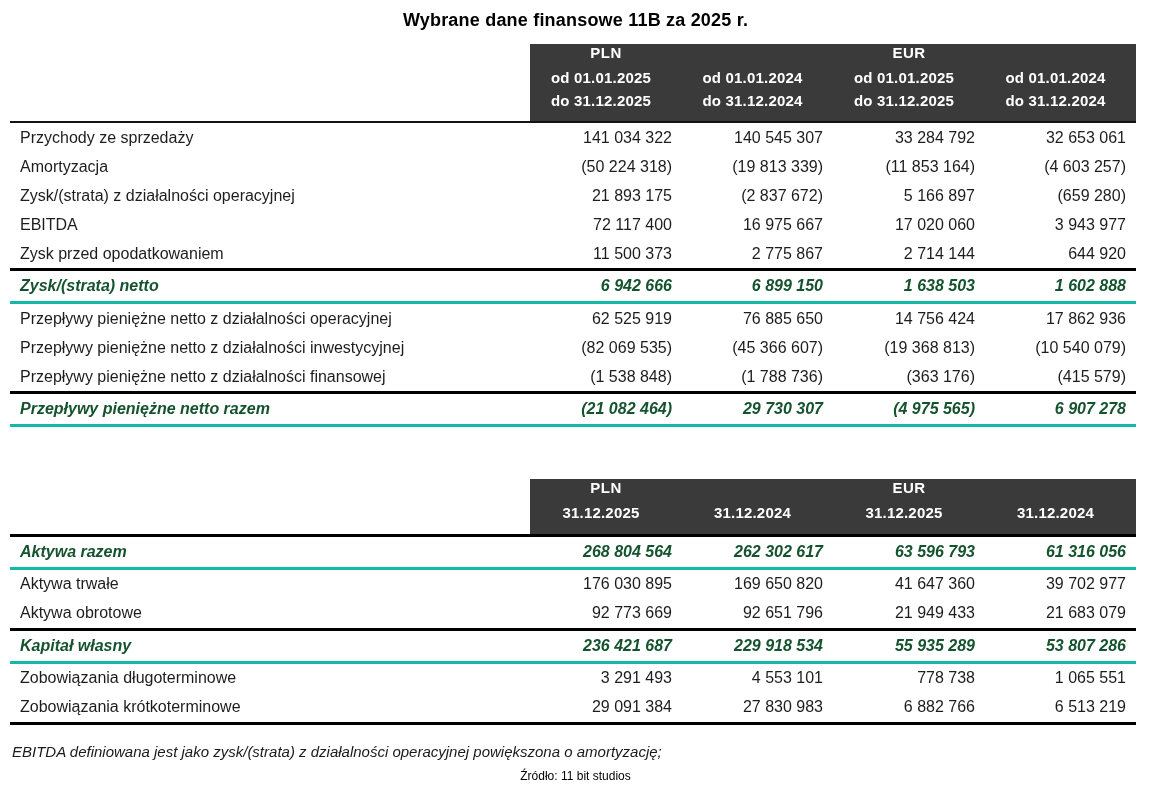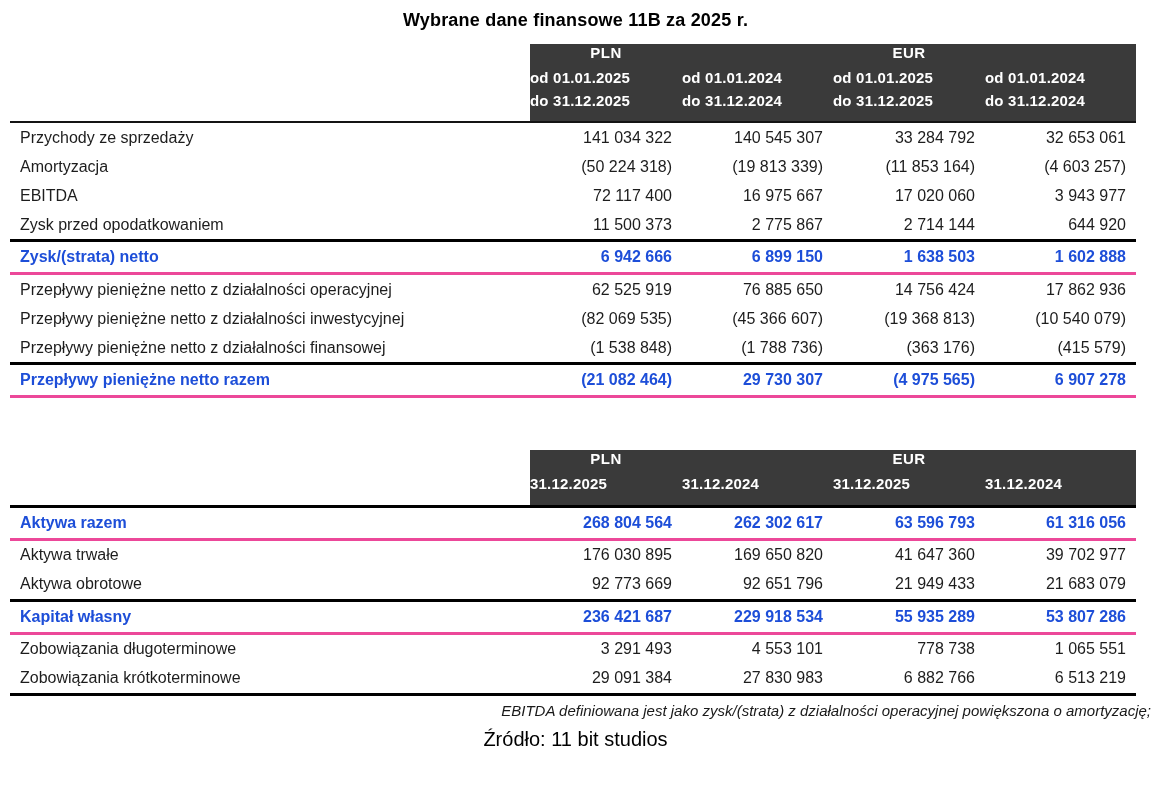--- a/index.html
+++ b/index.html
@@ -13,36 +13,36 @@
     margin:10px 0 13px 0;letter-spacing:.2px;
   }
   .fin-table{margin-left:10px;width:1126px;}
   .hrow,.trow{display:grid;grid-template-columns:520px 152px 151px 152px 151px;}
   .hcell{
     background:var(--header-bg,#3a3a3a);color:var(--header-fg,#ffffff);
     font-weight:700;font-size:15px;
   }
   .group-cell{height:21px;text-align:center;letter-spacing:.5px;}
   .date-cell{
-    text-align:left;padding:2px 10px 9px 0;
+    text-align:center;padding:2px 10px 9px 0;
     white-space:pre-line;line-height:1.5;letter-spacing:.2px;
   }
   #t1 .thead{border-bottom:2px solid #141414;}
   .trow{align-items:center;min-height:29px;font-size:16px;}
   .trow .lbl{padding-left:10px;}
   .trow .val{text-align:right;padding-right:10px;font-variant-numeric:tabular-nums;}
   .trow.total{
-    border-top:3px solid #000;border-bottom:3px solid #ec4899;
-    font-weight:700;color:#1d4ed8;min-height:30px;
+    border-top:3px solid #000;border-bottom:3px solid #14b8a6;
+    font-weight:700;color:#14532d;min-height:30px;font-style:italic;
   }
   #t2{margin-top:52px;border-bottom:3px solid #000;}
   .footnote{
-    margin:6px 0 0 12px;font-style:italic;font-size:15px;color:#1a1a1a;text-align:right;
-  }
-  .source{text-align:center;margin:9px 0 0 0;font-size:20px;color:#000;}
+    margin:18px 0 0 12px;font-style:italic;font-size:15px;color:#1a1a1a;
+  }
+  .source{text-align:center;margin:9px 0 0 0;font-size:12px;color:#000;}
 </style>
 </head>
 <body>
 
 <h1>Wybrane dane finansowe 11B za 2025 r.</h1>
 
 <section class="fin-table" id="t1">
     <div class="thead">
       <div class="hrow">
         <div class="spacer"></div>
@@ -71,20 +71,27 @@
       <div class="val">32 653 061</div>
     </div>
     <div class="trow">
       <div class="lbl">Amortyzacja</div>
       <div class="val">(50 224 318)</div>
       <div class="val">(19 813 339)</div>
       <div class="val">(11 853 164)</div>
       <div class="val">(4 603 257)</div>
     </div>
     <div class="trow">
+      <div class="lbl">Zysk/(strata) z działalności operacyjnej</div>
+      <div class="val">21 893 175</div>
+      <div class="val">(2 837 672)</div>
+      <div class="val">5 166 897</div>
+      <div class="val">(659 280)</div>
+    </div>
+    <div class="trow">
       <div class="lbl">EBITDA</div>
       <div class="val">72 117 400</div>
       <div class="val">16 975 667</div>
       <div class="val">17 020 060</div>
       <div class="val">3 943 977</div>
     </div>
     <div class="trow">
       <div class="lbl">Zysk przed opodatkowaniem</div>
       <div class="val">11 500 373</div>
       <div class="val">2 775 867</div>

